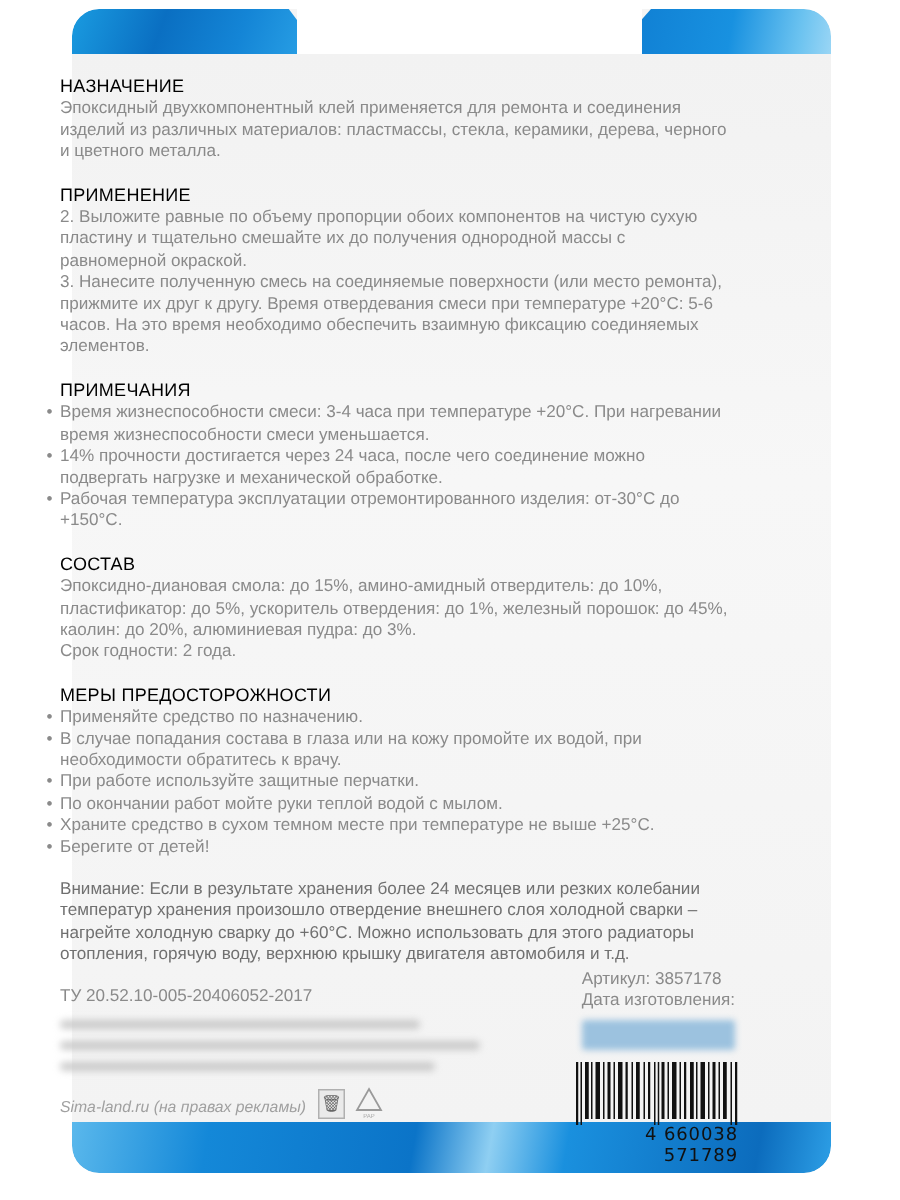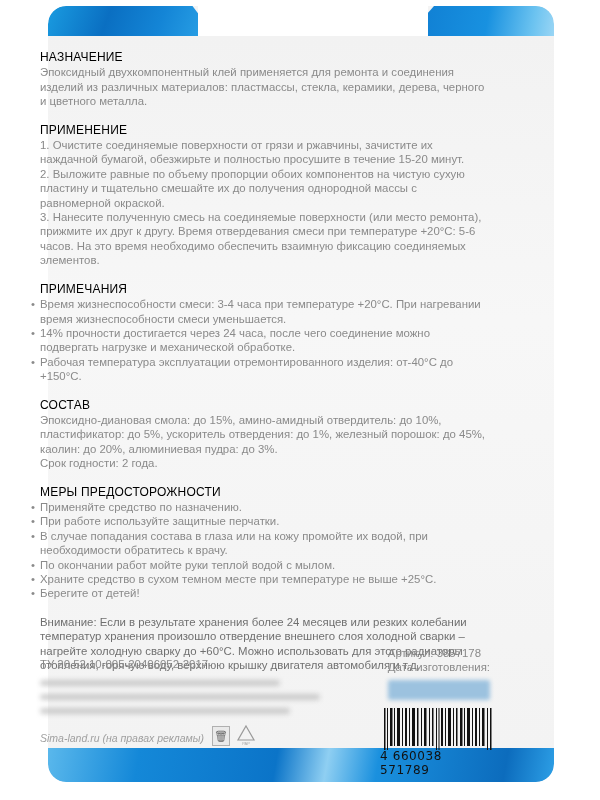--- a/index.html
+++ b/index.html
@@ -68,21 +68,21 @@
       position: absolute; left: 172px; top: 80px; width: 16px; height: 18px;
       border: 1px solid #b0b0b0; background: #eaeaea; font-size: 11px; text-align: center; line-height: 18px; color: #666;
     }
     .icon-recycle { position: absolute; left: 196px; top: 78px; width: 20px; height: 22px; }
     .date-blur {
       position: absolute; right: 10px; top: 34px; width: 102px; height: 20px;
       background: #9cc2df; filter: blur(2px); border-radius: 2px;
     }
     .barcode { position: absolute; right: 8px; top: 62px; width: 108px; height: 42px; }
     .barcode-num {
-      position: absolute; right: 8px; top: 103px; width: 112px; text-align: left;
+      position: absolute; right: 8px; top: 103px; width: 112px; text-align: right;
       font-size: 12px; color: #111; letter-spacing: 0.6px; font-family: "DejaVu Sans", sans-serif;
     }
   </style>
 </head>
 <body>
 
 <div class="pack">
   <div class="blue-top-left"></div>
   <div class="blue-top-right"></div>
   <div class="top-gap"></div>
@@ -91,46 +91,45 @@
 </div>
 
 <div class="content">
   <div class="section">
     <h2>НАЗНАЧЕНИЕ</h2>
     <p>Эпоксидный двухкомпонентный клей применяется для ремонта и соединения изделий из различных материалов: пластмассы, стекла, керамики, дерева, черного и цветного металла.</p>
   </div>
 
   <div class="section">
     <h2>ПРИМЕНЕНИЕ</h2>
-    <p>1. Очистите соединяемые поверхности от грязи и ржавчины, зачистите их наждачной бумагой, обезжирьте и полностью просушите в течение 15-20 минут.</p>
     <p>2. Выложите равные по объему пропорции обоих компонентов на чистую сухую пластину и тщательно смешайте их до получения однородной массы с равномерной окраской.</p>
     <p>3. Нанесите полученную смесь на соединяемые поверхности (или место ремонта), прижмите их друг к другу. Время отвердевания смеси при температуре +20°С: 5-6 часов. На это время необходимо обеспечить взаимную фиксацию соединяемых элементов.</p>
   </div>
 
   <div class="section">
     <h2>ПРИМЕЧАНИЯ</h2>
     <ul class="bullets">
       <li>Время жизнеспособности смеси: 3-4 часа при температуре +20°С. При нагревании время жизнеспособности смеси уменьшается.</li>
       <li>14% прочности достигается через 24 часа, после чего соединение можно подвергать нагрузке и механической обработке.</li>
-      <li>Рабочая температура эксплуатации отремонтированного изделия: от-40°С до +150°С.</li>
+      <li>Рабочая температура эксплуатации отремонтированного изделия: от-30°С до +150°С.</li>
     </ul>
   </div>
 
   <div class="section">
     <h2>СОСТАВ</h2>
     <p>Эпоксидно-диановая смола: до 15%, амино-амидный отвердитель: до 10%, пластификатор: до 5%, ускоритель отвердения: до 1%, железный порошок: до 45%, каолин: до 20%, алюминиевая пудра: до 3%.</p>
     <p>Срок годности: 2 года.</p>
   </div>
 
   <div class="section">
     <h2>МЕРЫ ПРЕДОСТОРОЖНОСТИ</h2>
     <ul class="bullets">
       <li>Применяйте средство по назначению.</li>
+      <li>В случае попадания состава в глаза или на кожу промойте их водой, при необходимости обратитесь к врачу.</li>
       <li>При работе используйте защитные перчатки.</li>
-      <li>В случае попадания состава в глаза или на кожу промойте их водой, при необходимости обратитесь к врачу.</li>
       <li>По окончании работ мойте руки теплой водой с мылом.</li>
       <li>Храните средство в сухом темном месте при температуре не выше +25°С.</li>
       <li>Берегите от детей!</li>
     </ul>
   </div>
 
   <p class="warning">Внимание: Если в результате хранения более 24 месяцев или резких колебании температур хранения произошло отвердение внешнего слоя холодной сварки – нагрейте холодную сварку до +60°С. Можно использовать для этого радиаторы отопления, горячую воду, верхнюю крышку двигателя автомобиля и т.д.</p>
 </div>
 
 <div class="footer">

